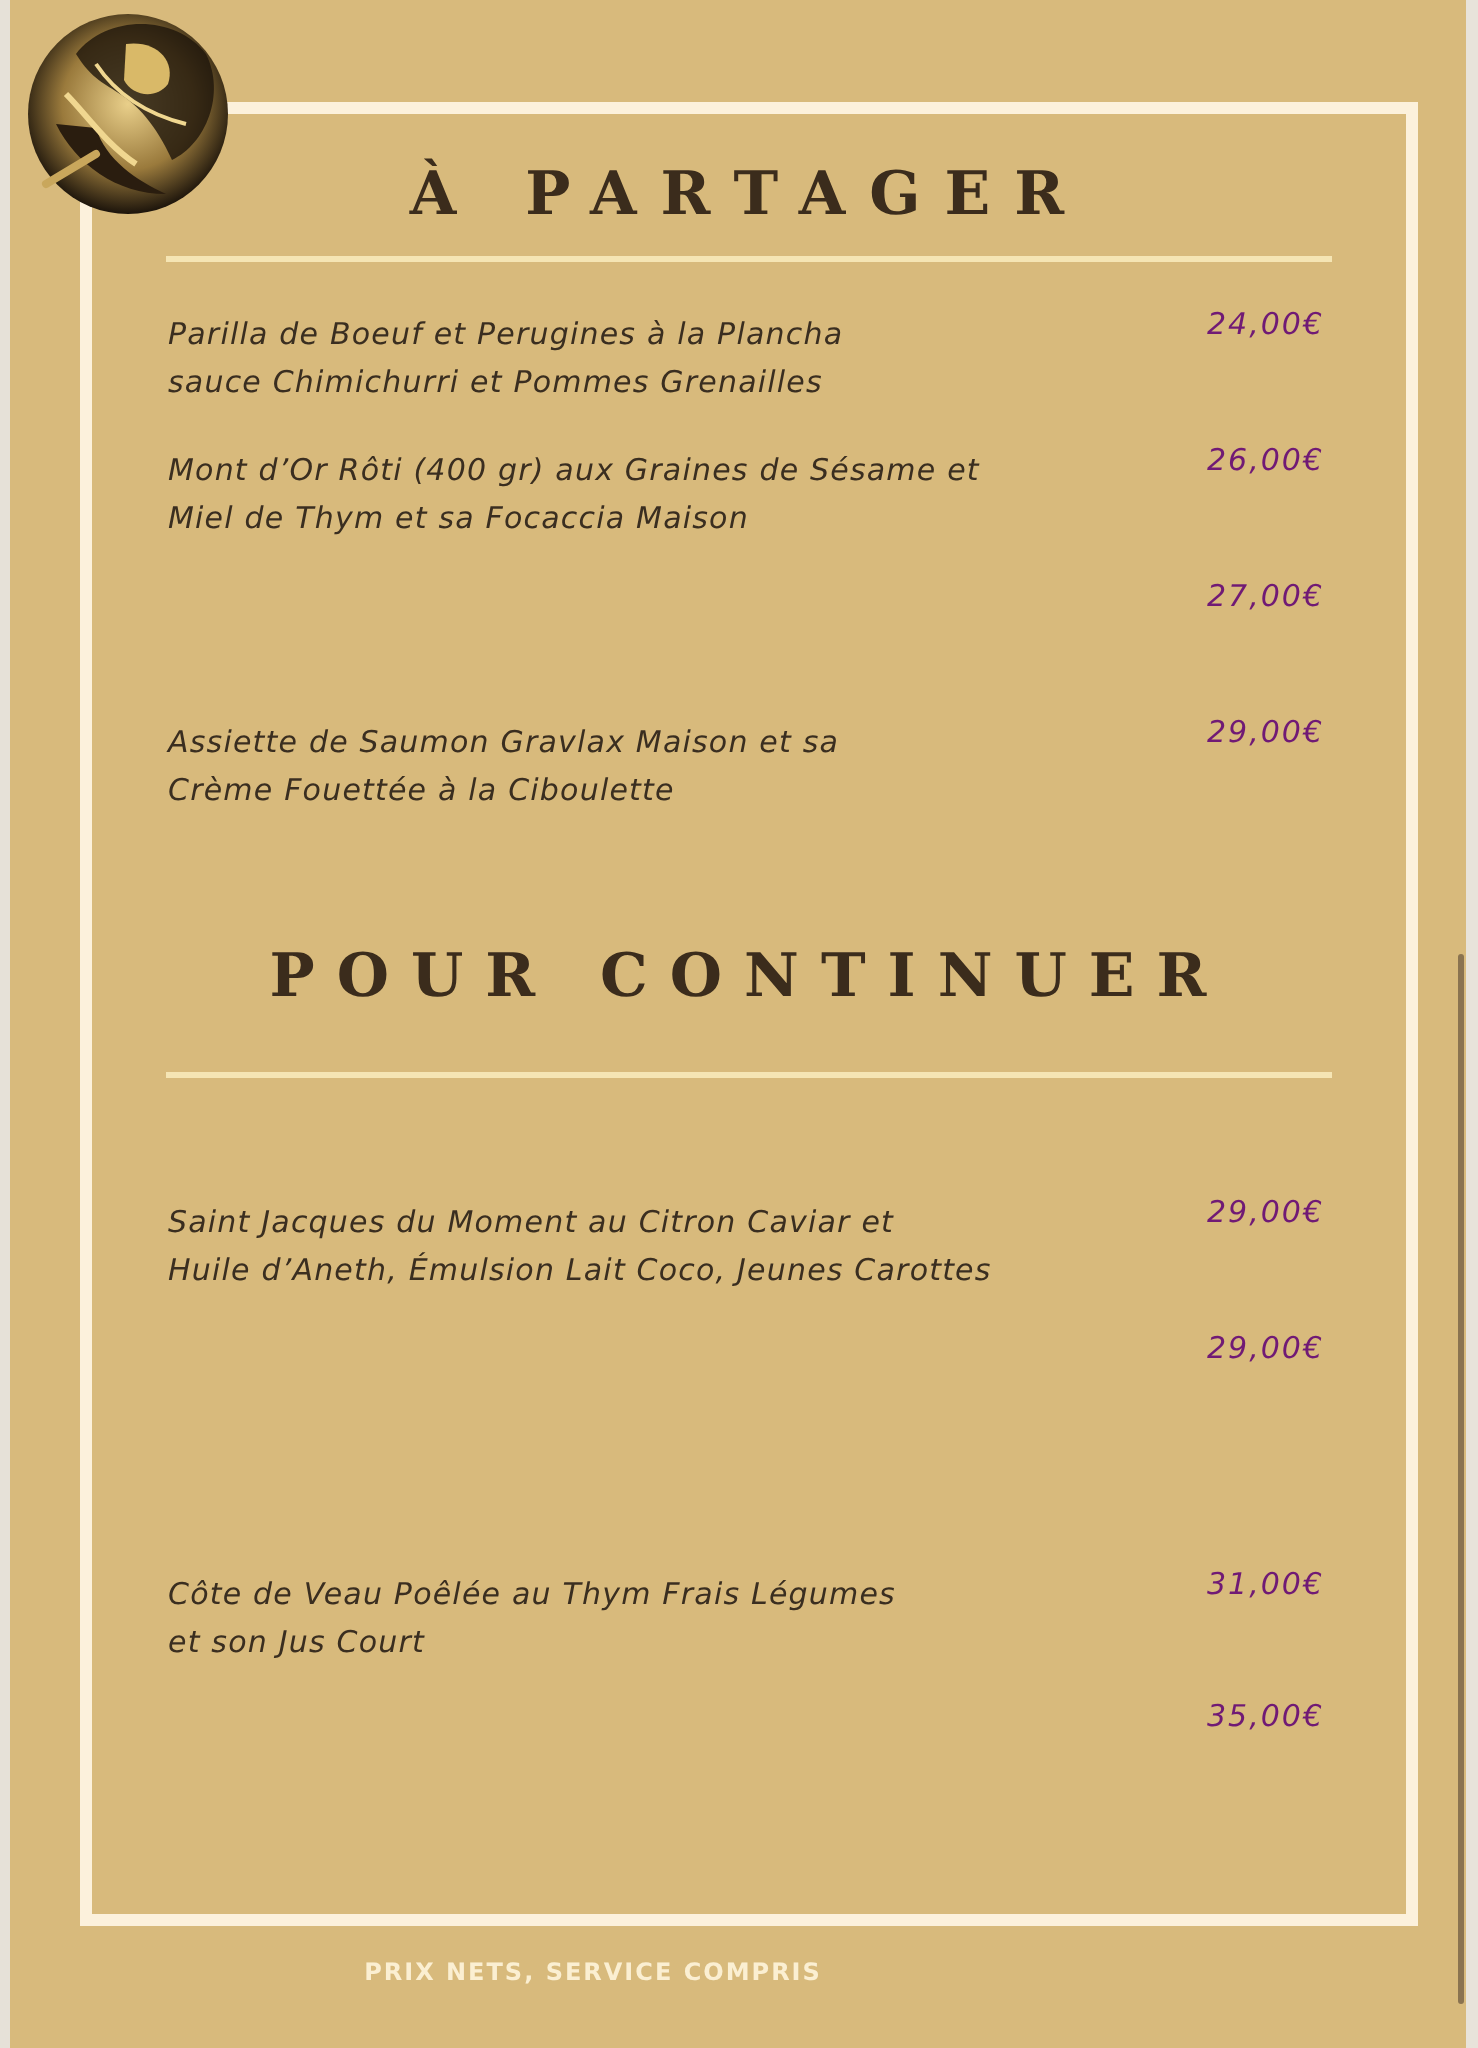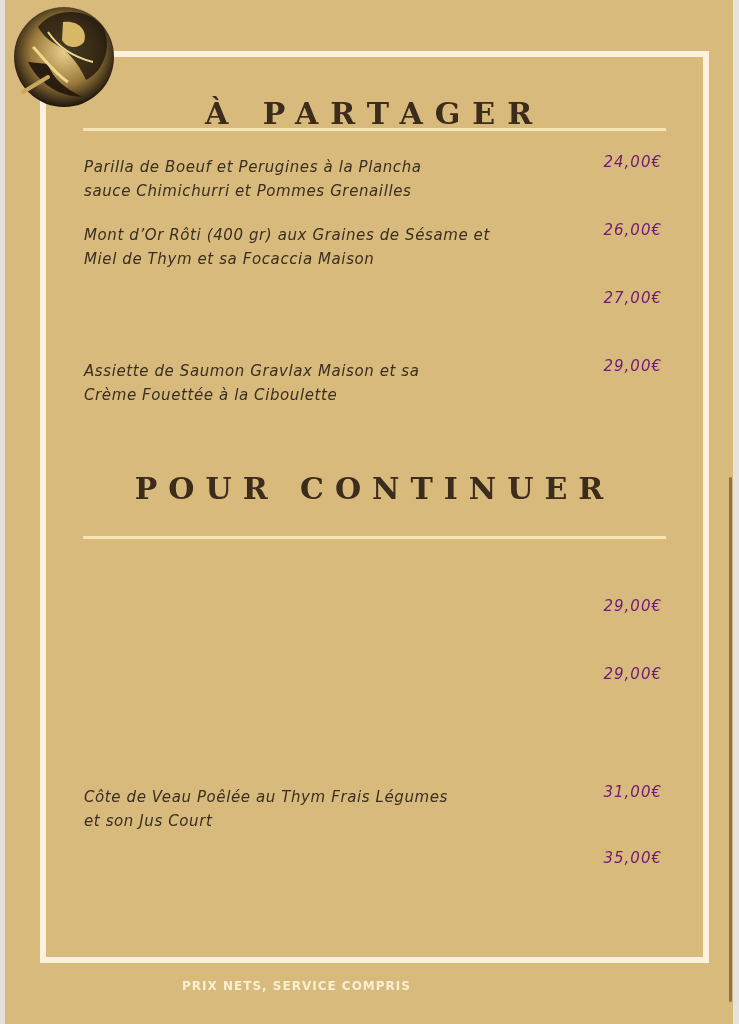--- a/index.html
+++ b/index.html
@@ -55,21 +55,21 @@
   </defs>
   <ellipse cx="56" cy="55" rx="50" ry="50" fill="url(#g)"></ellipse>
   <path d="M30 25 C45 5 80 5 95 25 C105 45 95 70 78 78 C70 60 60 50 52 45 C45 40 38 38 30 25 Z" fill="#1e150b" opacity="0.8"></path>
   <path d="M55 20 C70 18 80 28 76 40 C70 48 58 46 54 38 Z" fill="#d9b968"></path>
   <path d="M20 60 C30 80 50 95 75 95 C60 88 45 78 40 62 Z" fill="#2a1d0f"></path>
   <path d="M25 45 C35 55 45 70 60 80" stroke="#f0d790" stroke-width="3" fill="none"></path>
   <path d="M40 30 C50 45 65 55 85 60" stroke="#f0d790" stroke-width="2" fill="none"></path>
   <path d="M15 90 L40 75" stroke="#c9a75c" stroke-width="4" stroke-linecap="round"></path>
 </svg>
 
-<h1 class="heading" style="top:96px;">À PARTAGER</h1>
+<h1 class="heading" style="top:80px;">À PARTAGER</h1>
 <div class="divider" style="top:128px;"></div>
 
 <div class="item" style="top:155px;">
   <div class="item-name">Parilla de Boeuf et Perugines à la Plancha
 sauce Chimichurri et Pommes Grenailles</div>
   <div class="item-price">24,00€</div>
 </div>
 <div class="item" style="top:223px;">
   <div class="item-name">Mont d’Or Rôti (400 gr) aux Graines de Sésame et
 Miel de Thym et sa Focaccia Maison</div>
@@ -81,20 +81,22 @@
 <div class="item" style="top:359px;">
   <div class="item-name">Assiette de Saumon Gravlax Maison et sa
 Crème Fouettée à la Ciboulette</div>
   <div class="item-price">29,00€</div>
 </div>
 
 <h1 class="heading" style="top:471px; left:83px; letter-spacing:11px;">POUR CONTINUER</h1>
 <div class="divider" style="top:536px;"></div>
 
 <div class="item" style="top:599px;">
+  <div class="item-name" style="width:500px;">Saint Jacques du Moment au Citron Caviar et
+Huile d’Aneth, Émulsion Lait Coco, Jeunes Carottes</div>
   <div class="item-price">29,00€</div>
 </div>
 <div class="item" style="top:667px;">
   <div class="item-price">29,00€</div>
 </div>
 <div class="item" style="top:785px;">
   <div class="item-name">Côte de Veau Poêlée au Thym Frais Légumes
 et son Jus Court</div>
   <div class="item-price">31,00€</div>
 </div>

